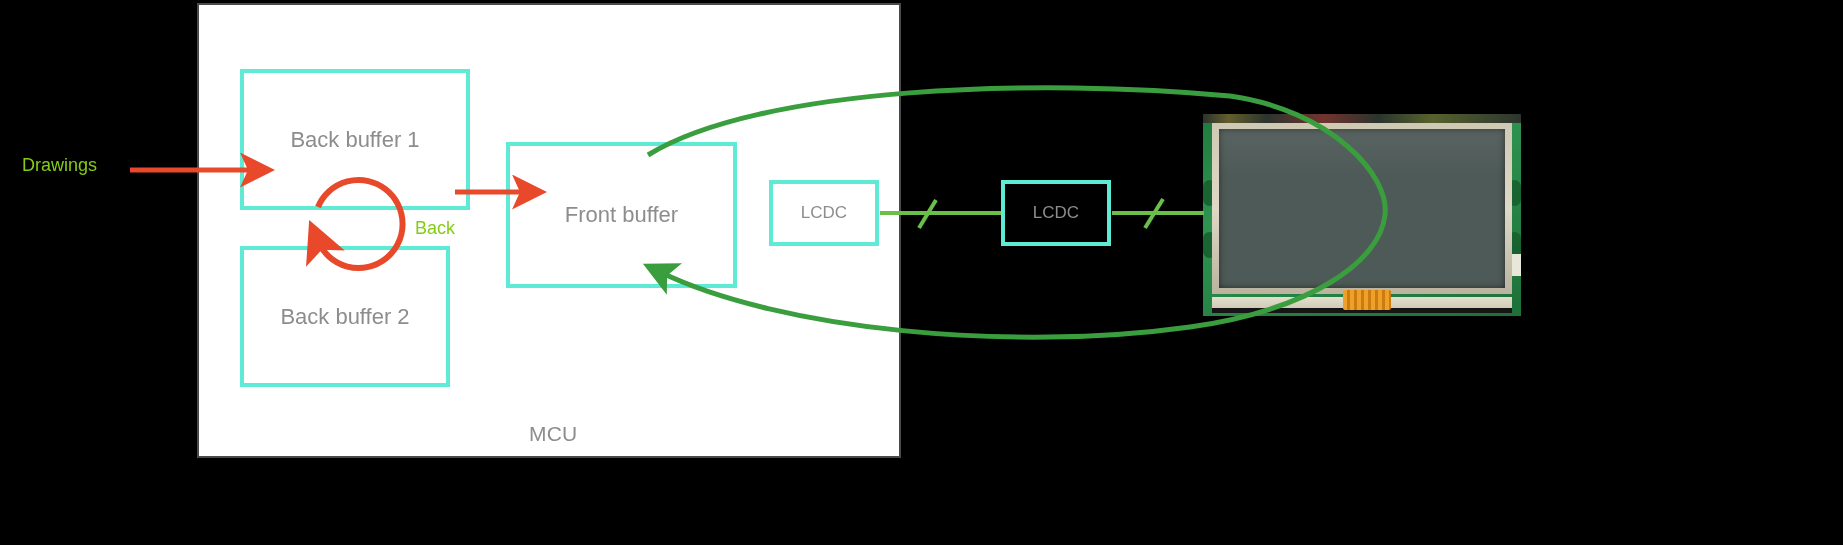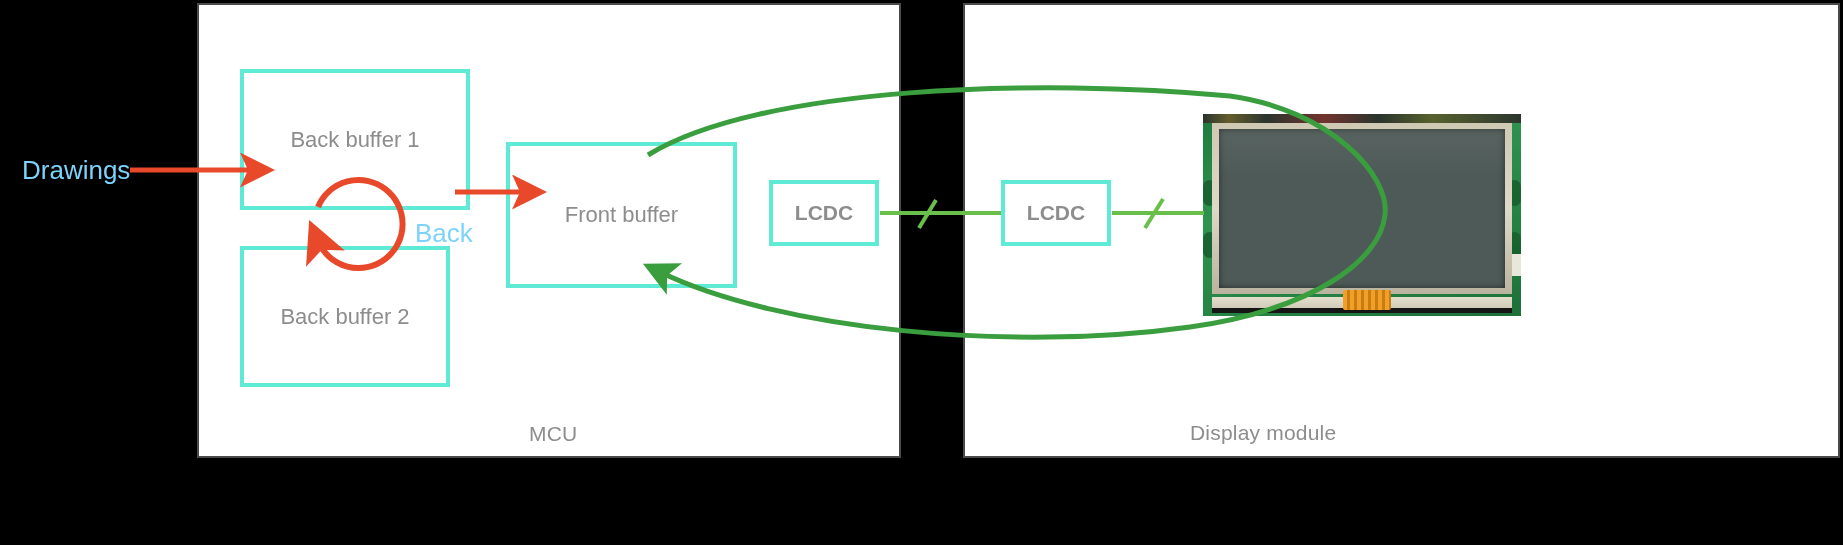--- a/index.html
+++ b/index.html
@@ -16,23 +16,23 @@
 
   .buf-box{position:absolute;box-sizing:border-box;border:4px solid #5eead4;background:transparent;
            display:flex;align-items:center;justify-content:center;}
   .buf-box span{color:#8d8d8d;font-size:22px;white-space:nowrap;}
 
   #back-buffer-1{left:240px;top:69px;width:230px;height:141px;}
   #back-buffer-2{left:240px;top:246px;width:210px;height:141px;}
   #front-buffer{left:506px;top:142px;width:231px;height:146px;}
   #lcdc-mcu{left:769px;top:180px;width:110px;height:66px;}
   #lcdc-display{left:1001px;top:180px;width:110px;height:66px;}
-  #lcdc-mcu span,#lcdc-display span{font-size:21px;font-weight:bold;}
+  #lcdc-mcu span,#lcdc-display span{font-size:17px;}
 
-  .lbl{position:absolute;color:#7dd3fc;font-size:26px;white-space:nowrap;}
+  .lbl{position:absolute;color:#84cc16;font-size:18px;white-space:nowrap;}
   #drawings-label{left:22px;top:155px;}
   #flush-label{left:415px;top:218px;}
 
   svg.overlay{position:absolute;left:0;top:0;width:1843px;height:545px;pointer-events:none;}
 
   
   #display-photo{position:absolute;left:1203px;top:114px;width:318px;height:202px;}
   .pcb{position:absolute;inset:0;background:linear-gradient(160deg,#1f7a3d 0%,#2e9450 35%,#1d7038 100%);}
   .pcb-top-strip{position:absolute;left:0;top:0;width:100%;height:9px;
       background:linear-gradient(90deg,#2b2b2b 0%,#6b5a2a 8%,#2c2c2c 20%,#7a2b2b 38%,#2a2a2a 55%,#5c5c2a 72%,#2b2b2b 100%);opacity:.9;}
@@ -52,23 +52,20 @@
 </style>
 </head>
 <body>
 
 <div id="stage">
 
   <div class="panel" id="mcu-panel">
     <div class="panel-label" id="mcu-label" style="left:330px;top:417px;">MCU</div>
   </div>
 
-  <div class="panel" id="display-panel">
-    <div class="panel-label" id="display-label" style="left:225px;top:416px;">Display module</div>
-  </div>
 
   <div class="buf-box" id="back-buffer-1">
     <span>Back buffer 1</span>
   </div>
   <div class="buf-box" id="back-buffer-2">
     <span>Back buffer 2</span>
   </div>
   <div class="buf-box" id="front-buffer">
     <span>Front buffer</span>
   </div>

